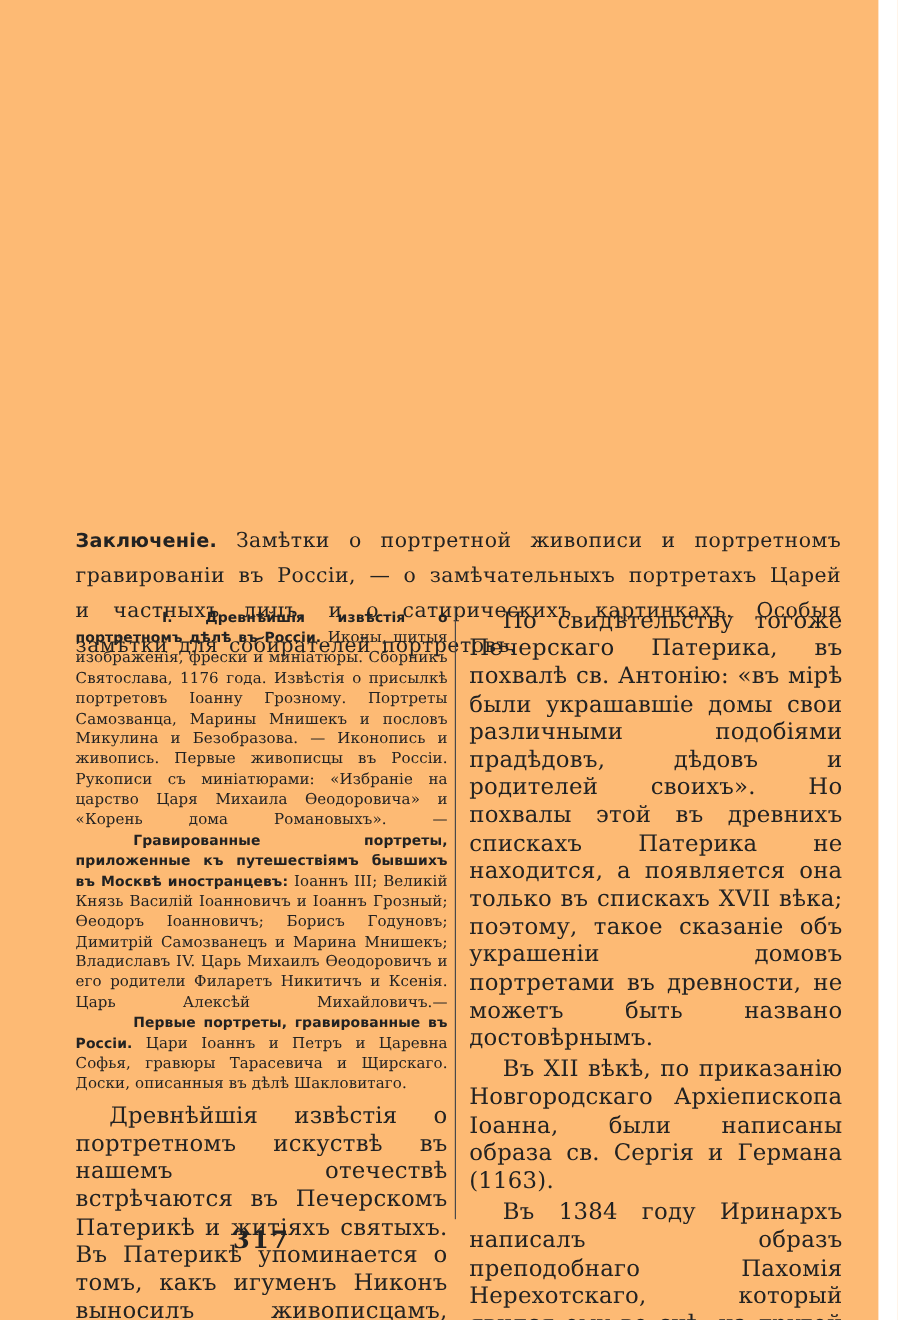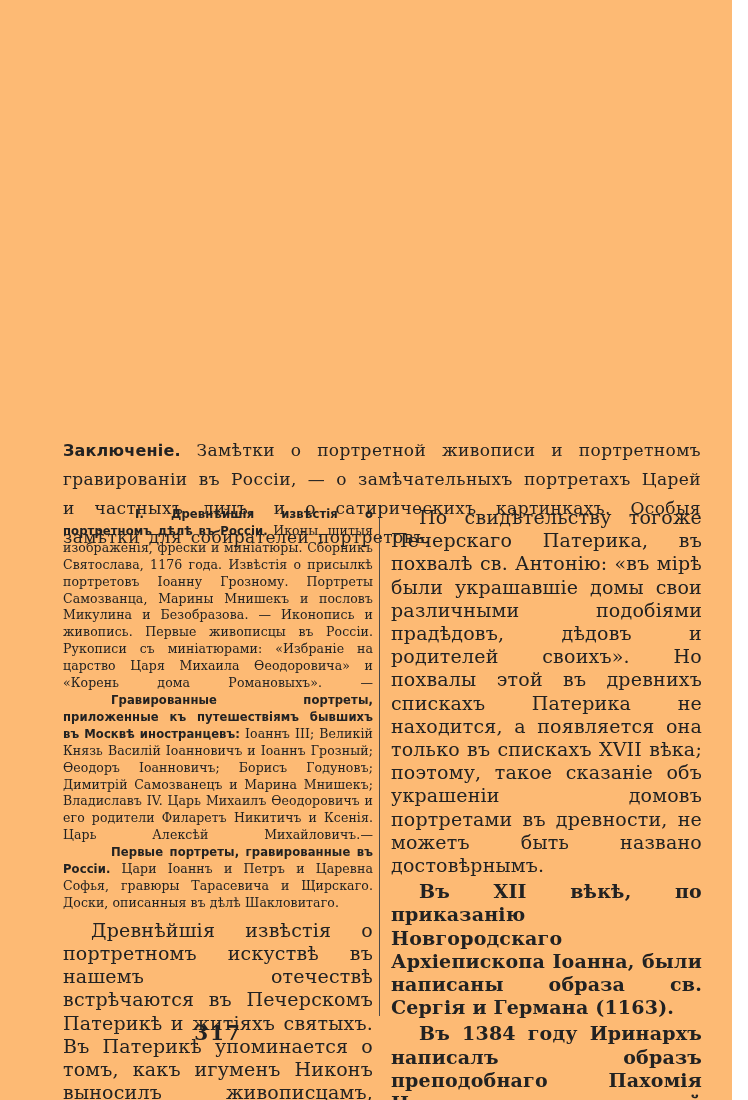--- a/index.html
+++ b/index.html
@@ -59,21 +59,21 @@
     margin-left: 48px;
   }
   
   .bodytext p {
     font-size: 19px; line-height: 23.2px;
     text-align: justify;
     text-indent: 28px;
     letter-spacing: 0.2px;
   }
   .col-left .bodytext { margin-top: 7px; }
-  .col-right .bodytext p + p { margin-top: 3px; font-weight: bold; }
+  .col-right .bodytext p + p { margin-top: 3px; }
   
   .folio {
     position: absolute;
     font-size: 20px;
     letter-spacing: 2px;
     font-weight: bold;
     text-align: center;
   }
   .folio-left  { left: 63px;  width: 310px; top: 1021px; }
   .folio-right { left: 391px; width: 311px; top: 1027px; }

